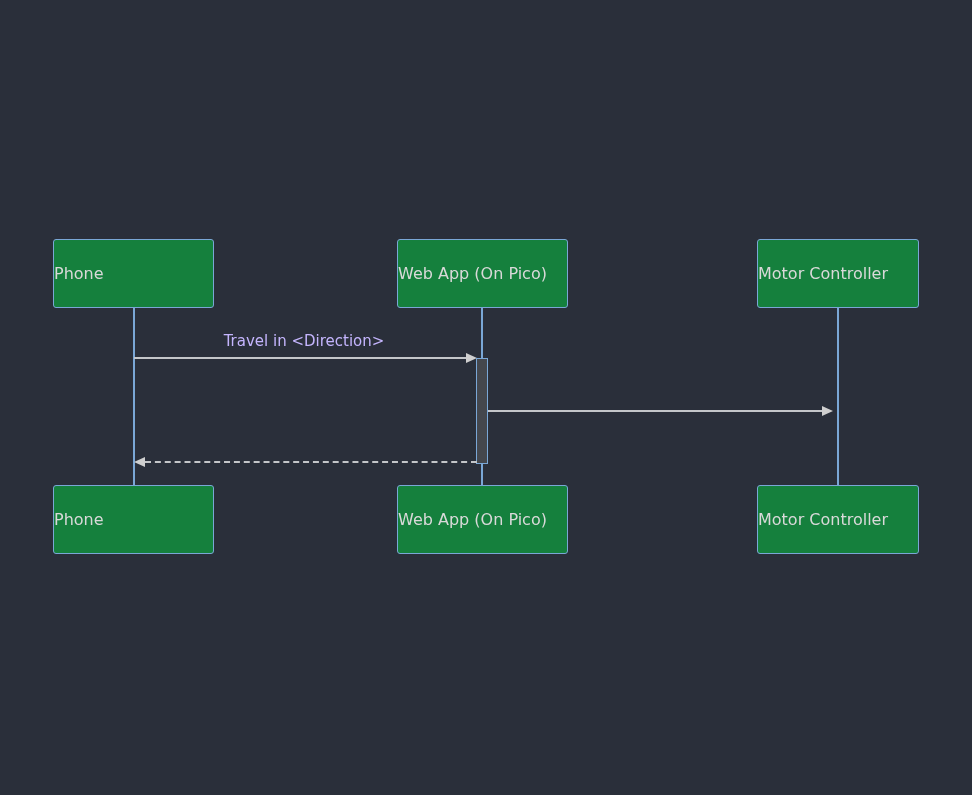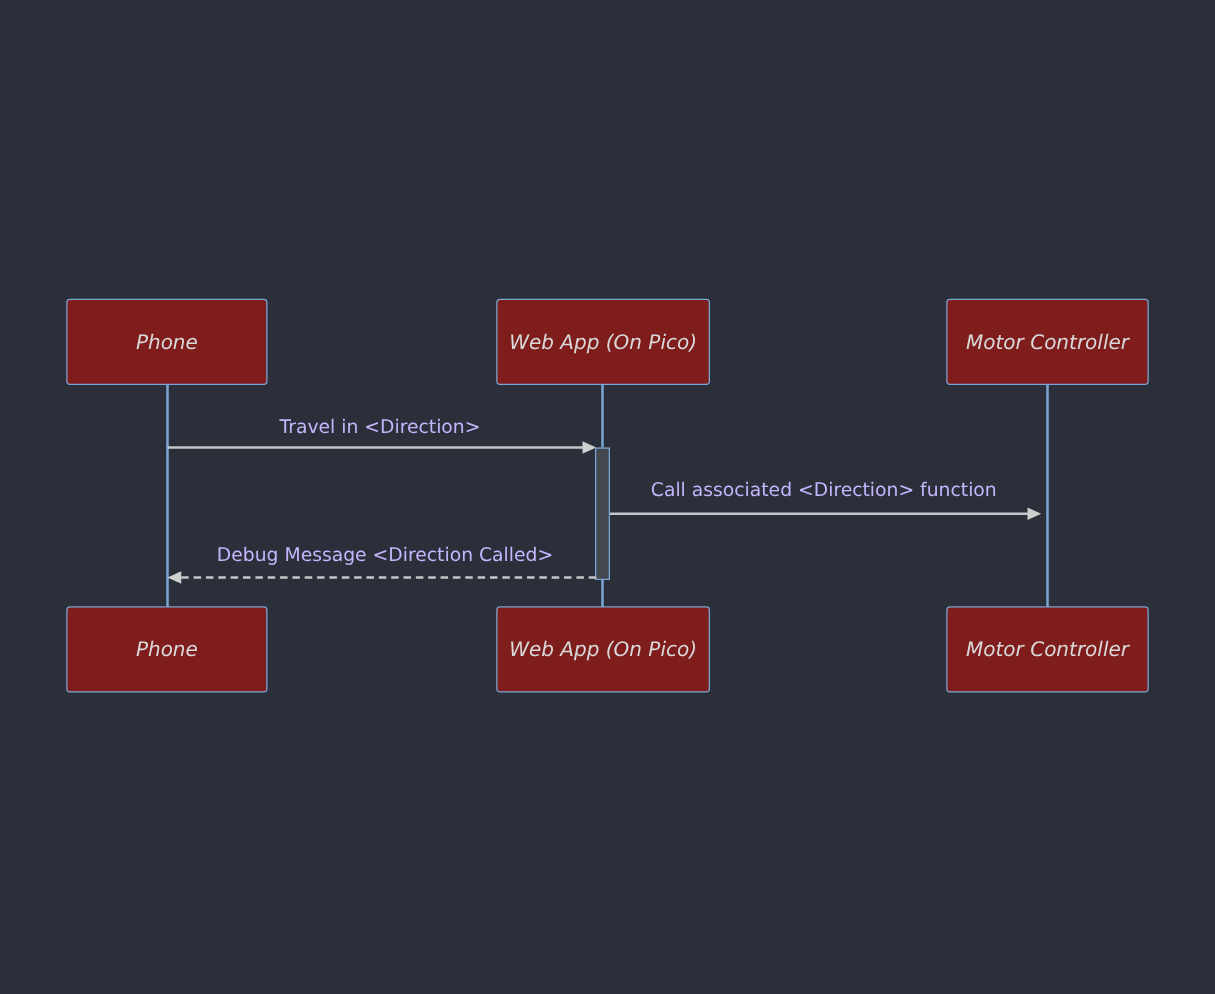--- a/index.html
+++ b/index.html
@@ -8,28 +8,27 @@
     background: #2a2f3a;
     font-family: "DejaVu Sans", "Liberation Sans", sans-serif;
     overflow: hidden;
   }
   .stage { position: relative; width: 972px; height: 795px; background: #2a2f3a; }
 
   
   .actor {
     position: absolute;
     box-sizing: border-box;
-    background: #7f1d1d;
+    background: #15803d;
     border: 1px solid #7aa7d6;
     border-radius: 3px;
     color: #d9d9d9;
     font-size: 16px;
-    display: flex; align-items: center; justify-content: center;
+    display: flex; align-items: center; justify-content: flex-start;
     text-align: center;
-    font-style: italic;
   }
   .actor-phone-top   { left: 53px;  top: 239px; width: 161px; height: 69px; }
   .actor-web-top     { left: 397px; top: 239px; width: 171px; height: 69px; }
   .actor-motor-top   { left: 757px; top: 239px; width: 162px; height: 69px; }
   .actor-phone-bot   { left: 53px;  top: 485px; width: 161px; height: 69px; }
   .actor-web-bot     { left: 397px; top: 485px; width: 171px; height: 69px; }
   .actor-motor-bot   { left: 757px; top: 485px; width: 162px; height: 69px; }
 
   
   .lifeline {
@@ -106,25 +105,23 @@
   <div class="actor actor-motor-top">
     <span>Motor Controller</span>
   </div>
 
   <div class="msg-label msg1-label">Travel in &lt;Direction&gt;</div>
   <div class="msg-line msg1-line"></div>
   <div class="arrowhead arrow-right msg1-arrow"></div>
 
   <div class="activation"></div>
 
-  <div class="msg-label msg2-label">Call associated &lt;Direction&gt; function</div>
   <div class="msg-line msg2-line"></div>
   <div class="arrowhead arrow-right msg2-arrow"></div>
 
-  <div class="msg-label msg3-label">Debug Message &lt;Direction Called&gt;</div>
   <div class="msg-line dashed msg3-line"></div>
   <div class="arrowhead arrow-left msg3-arrow"></div>
 
   <div class="actor actor-phone-bot">
     <span>Phone</span>
   </div>
   <div class="actor actor-web-bot">
     <span>Web App (On Pico)</span>
   </div>
   <div class="actor actor-motor-bot">

